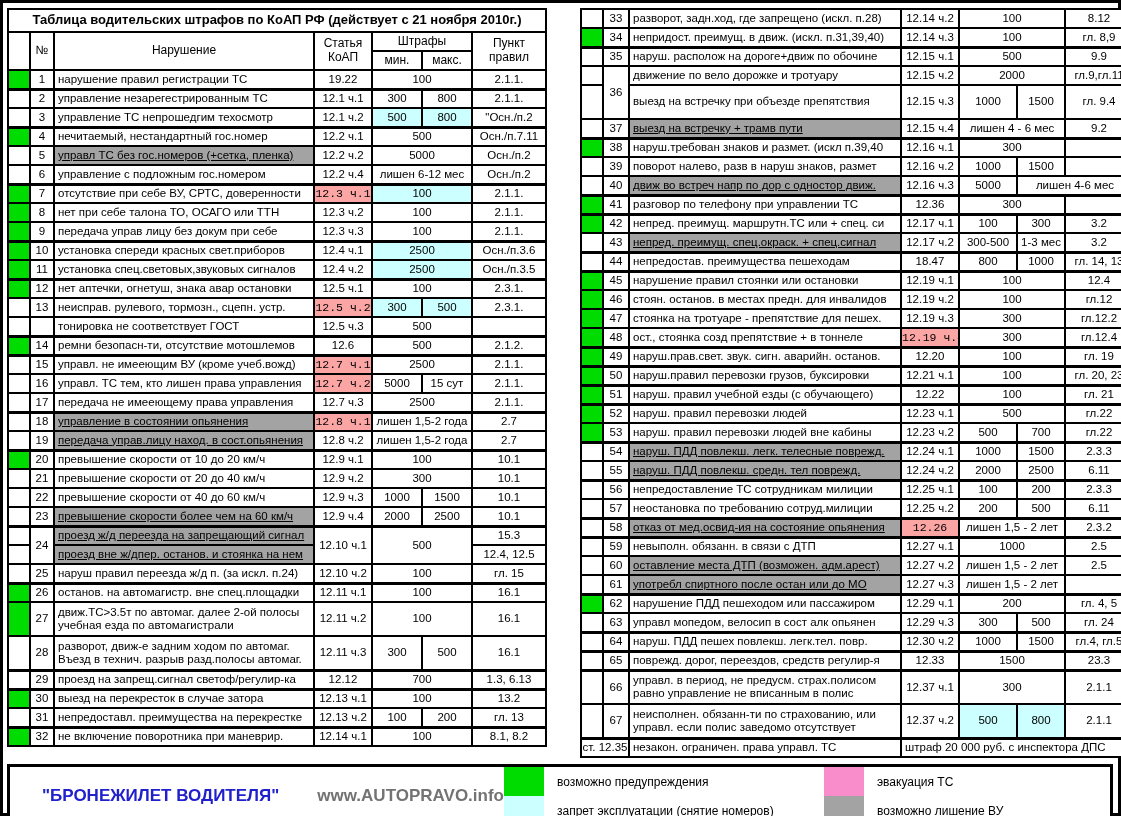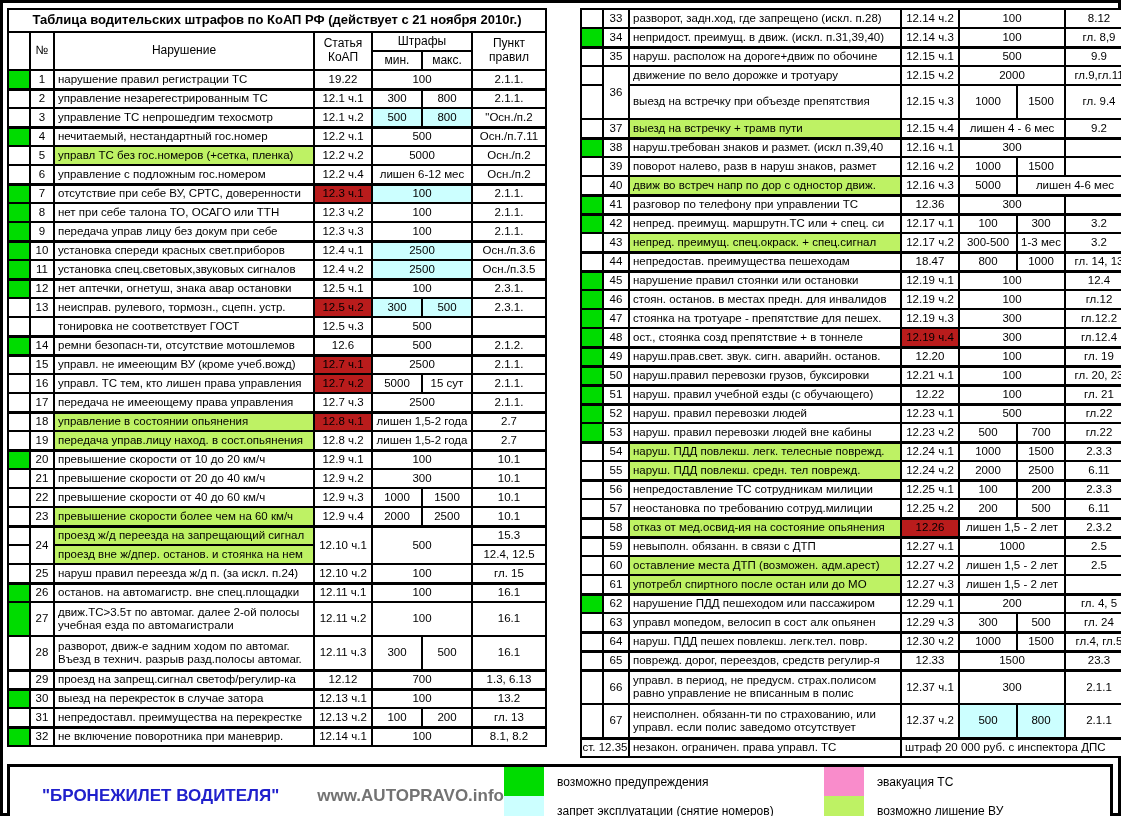--- a/index.html
+++ b/index.html
@@ -13,22 +13,22 @@
   .tbl tr{height:19px;}
   .tbl tr.h2{height:34px;}
   .tbl tr.ge>td{border-bottom-width:3px;}
   .title-row th{height:21px;font-size:13px;font-weight:bold;text-align:center;white-space:nowrap;}
   .hdr th{font-size:12px;font-weight:normal;text-align:center;white-space:pre;height:17px;}
   td.t{text-align:left;padding-left:3px;white-space:pre;}
   td.c{text-align:center;white-space:nowrap;}
   td.mk{padding:0;}
   .bg-green{background:#00DC00;}
   .bg-cyan{background:#CCFFFF;}
-  .bg-pink{background:#b91c1c;}
-  .bg-red{background:#bef264;}
+  .bg-pink{background:#fca5a5;font-family:Liberation Mono, monospace;}
+  .bg-red{background:#a3a3a3;text-decoration:underline;}
   .bg-pink-legend{background:#F98CCB;}
   .bottom{box-sizing:border-box;margin-top:6px;border:3px solid #000;height:64px;display:flex;align-items:stretch;background:#fff;}
   .brand-box{width:546px;display:flex;align-items:center;padding-left:32px;box-sizing:border-box;}
   .brand{color:#2020CC;font-weight:bold;font-size:17px;white-space:nowrap;}
   .site{color:#737373;font-weight:bold;font-size:17px;margin-left:38px;white-space:nowrap;}
   .legend{display:flex;}
   .legend-col{display:flex;flex-direction:column;width:320px;}
   .legend-item{display:flex;align-items:center;height:29px;}
   .legend-box{width:40px;height:29px;flex:0 0 40px;}
   .legend-label{margin-left:13px;font-size:12px;white-space:nowrap;}

